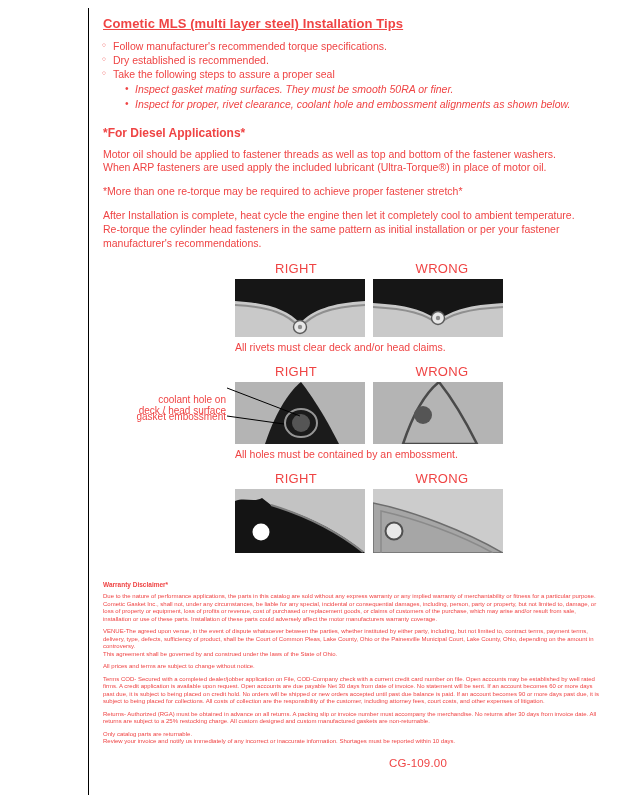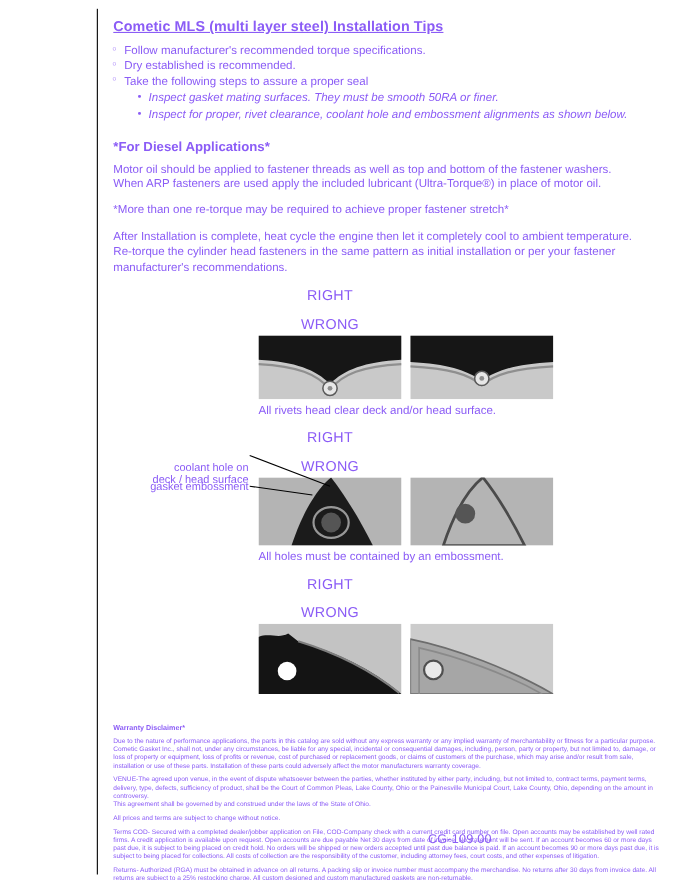--- a/index.html
+++ b/index.html
@@ -2,21 +2,21 @@
 <html><head>
 <meta charset="utf-8">
 <style>
   * { box-sizing: border-box; }
   html, body { margin: 0; padding: 0; background: #ffffff; }
   .page {
     position: relative;
     width: 618px;
     height: 800px;
     background: #ffffff;
-    color: #8b5cf6;
+    color: #ef4444;
     font-family: "Liberation Sans", sans-serif;
     overflow: hidden;
   }
   .left-rule {
     position: absolute;
     left: 88px; top: 8px; bottom: 5px;
     width: 1px;
     background: #000;
   }
   .content {
@@ -44,21 +44,21 @@
     content: "\2022";
     position: absolute; left: 0; top: 0;
     font-size: 10px;
   }
   .diesel-heading { font-size: 12px; font-weight: bold; margin: 15px 0 8px 0; }
   .para { font-size: 10.5px; line-height: 1.32; margin: 0 0 10px 0; width: 478px; }
   .note { margin-top: 2px; }
 
   .diagrams { margin: 10px 0 0 132px; width: 268px; }
   .diag-row { position: relative; margin-bottom: 4px; }
-  .labels { display: flex; gap: 11px; margin-bottom: 3px; flex-direction: column; }
+  .labels { display: flex; gap: 24px; margin-bottom: 3px; }
   .labels .lab { width: 130px; text-align: center; font-size: 13px; letter-spacing: .3px; }
   .panels { display: flex; gap: 8px; }
   .panel { width: 130px; display: block; }
   .panel svg { display: block; }
   .caption { font-size: 10.5px; line-height: 1.25; margin: 4px 0 10px 0; white-space: pre-line; }
 
   .callout {
     position: absolute;
     width: 128px;
     text-align: right;
@@ -127,21 +127,21 @@
           <span class="panel">
             <svg width="130" height="58" viewBox="0 0 130 58">
               <rect width="130" height="58" fill="#c9c9c9"></rect>
               <path d="M0,0 H130 V24 C96,26 80,31 65,41 C50,31 34,26 0,24 Z" fill="#161616"></path>
               <path d="M0,28 C36,30 52,35 65,45 C78,35 94,30 130,28" stroke="#8f8f8f" stroke-width="2" fill="none"></path>
               <circle cx="65" cy="39" r="6.5" fill="#e7e7e7" stroke="#5a5a5a" stroke-width="1.4"></circle>
               <circle cx="65" cy="39" r="2.2" fill="#8d8d8d"></circle>
             </svg>
           </span>
         </div>
-        <div class="caption">All rivets head clear deck and/or head surface.</div>
+        <div class="caption">All rivets must clear deck and/or head claims.</div>
       </div>
 
       <div class="diag-row">
         <div class="labels">
           <div class="lab">RIGHT</div>
           <div class="lab">WRONG</div>
         </div>
 
         <div class="callout coolant">coolant hole on
 deck / head surface</div>

